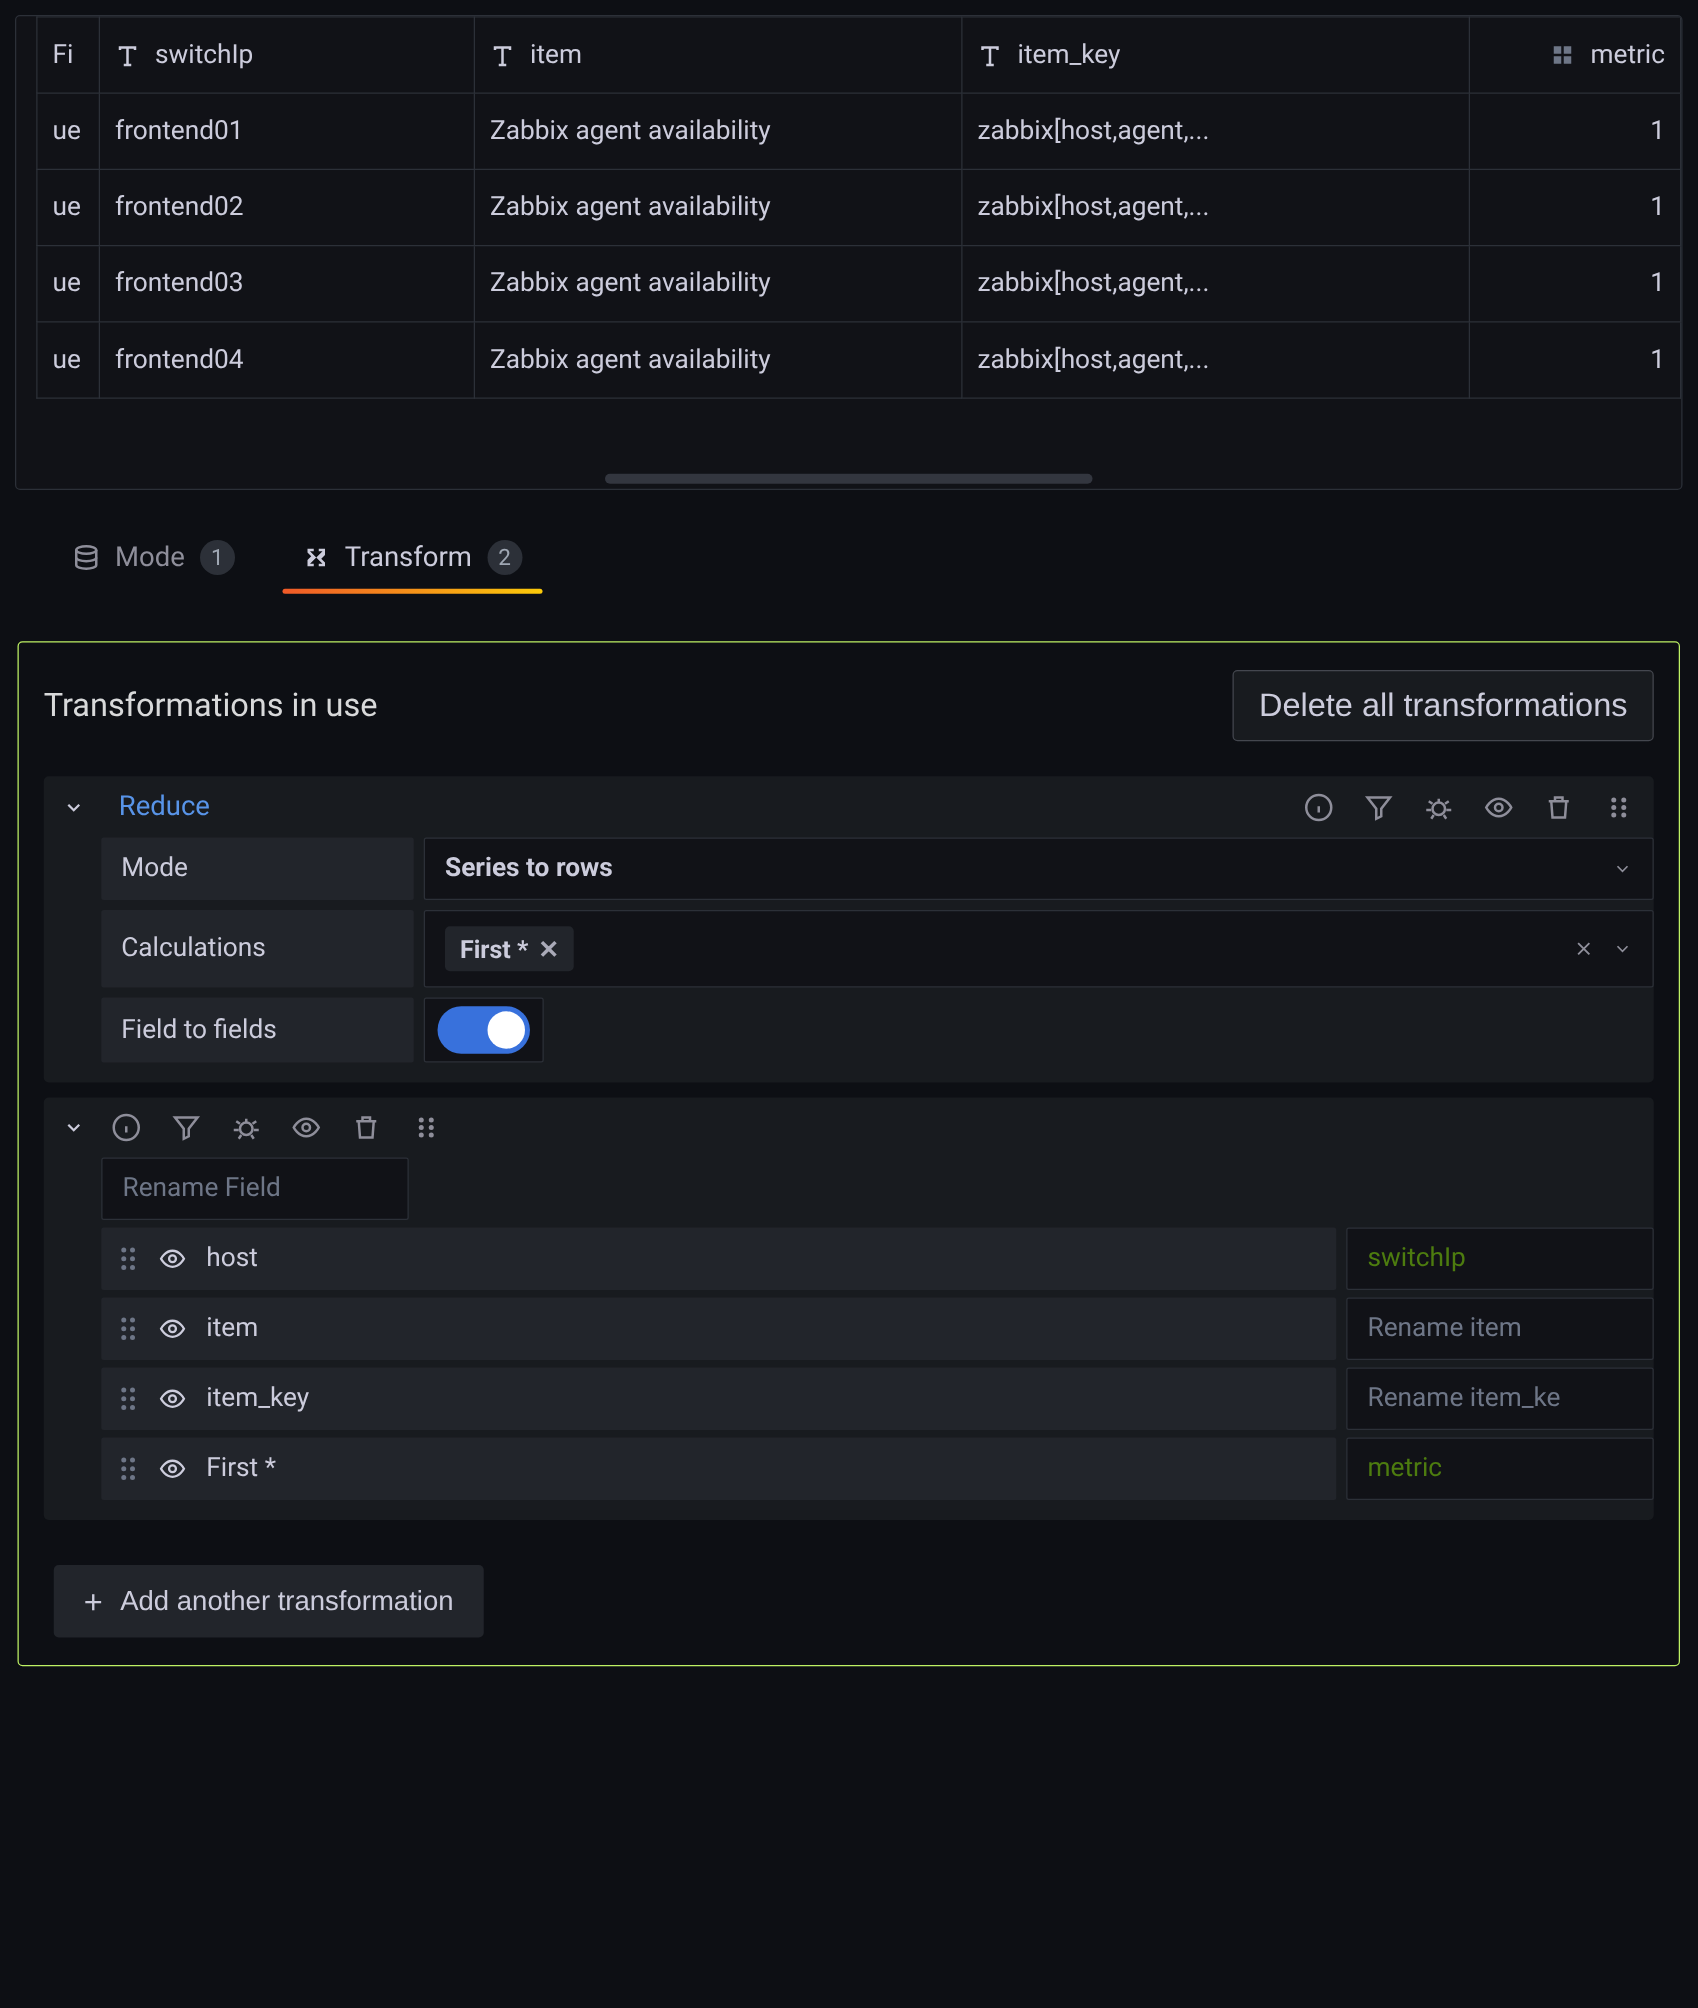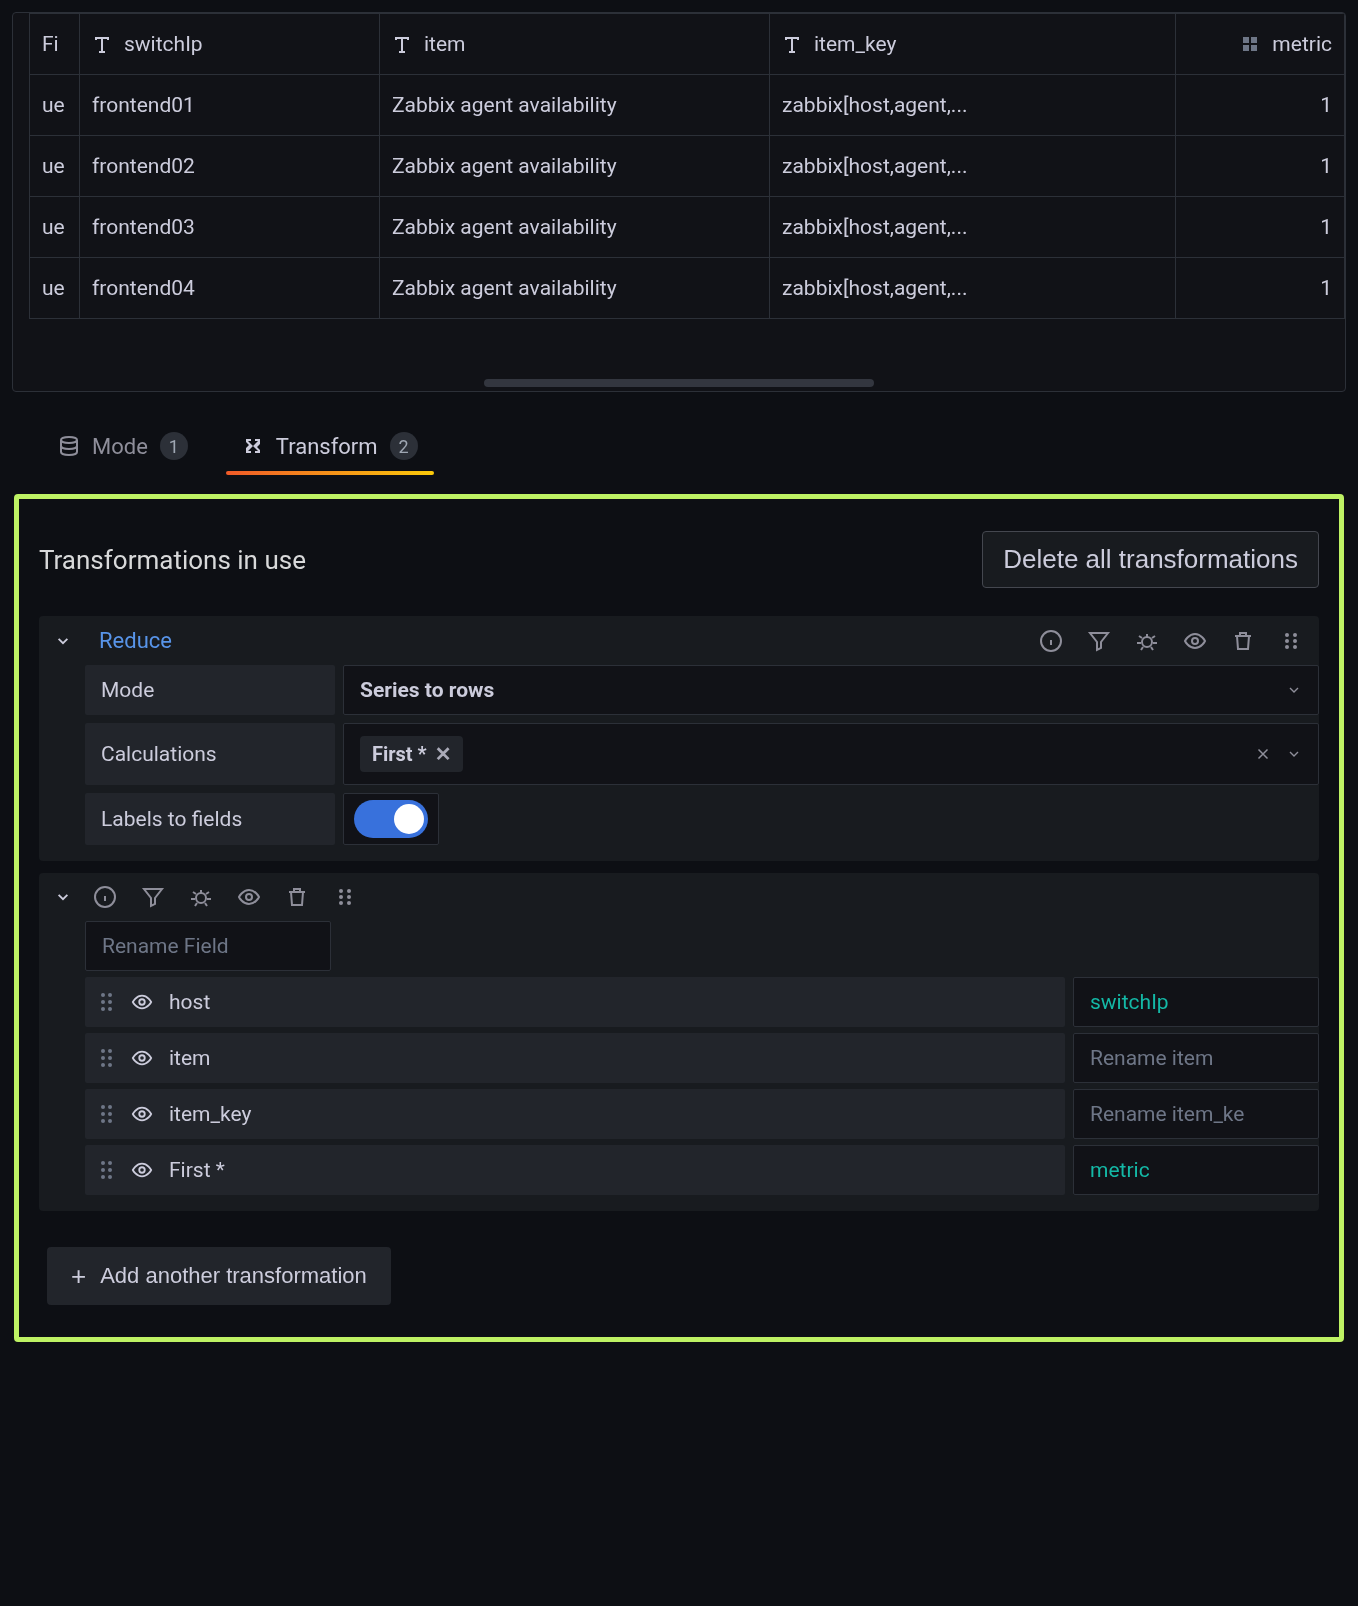--- a/index.html
+++ b/index.html
@@ -87,24 +87,24 @@
   border-radius: 14px;
   min-width: 28px;
   height: 28px;
   display: inline-flex;
   align-items: center;
   justify-content: center;
   font-size: 18px;
   padding: 0 8px;
 }
 .section {
-  margin: 20px 14px;
-  border: 5px solid #bef264;
+  margin: 39px 14px;
+  border: 1px solid #bef264;
   border-radius: 4px;
-  padding: 32px 20px;
+  padding: 22px 20px;
 }
 .section-header {
   display: flex;
   justify-content: space-between;
   align-items: center;
   margin-bottom: 28px;
 }
 .section-title { font-size: 26px; color: #d8d9da; }
 .btn {
   background: #181b1f;
@@ -142,21 +142,21 @@
 .chip { background:#22252b; padding: 6px 12px; border-radius:4px; font-size:20px; display:inline-flex; gap:8px; align-items:center;}
 .chip-x { cursor:pointer; opacity:0.8;}
 .select-controls { display:flex; gap:14px; align-items:center; color:#8e8e9a;}
 .toggle-wrap { width: 74px; height: 38px; background:#3871dc; border-radius: 20px; position: relative; margin: 6px 10px;}
 .toggle-knob { width: 30px; height: 30px; background:#fff; border-radius:50%; position:absolute; top:4px; right:4px;}
 .org-row { display:flex; align-items:stretch; padding: 0 0 6px 46px; gap:8px;}
 .org-name { flex:1; background:#22252b; border-radius:2px; display:flex; align-items:center; gap:16px; padding: 12px 16px; font-size:21px;}
 .grip-small { width:14px; display:grid; grid-template-columns:repeat(2,4px); grid-template-rows:repeat(3,4px); gap:3px;}
 .grip-small span { background:#6e7687; border-radius:50%;}
 .eye-icon { width:22px; height:22px; stroke:#ccccdc; fill:none; stroke-width:2;}
-.org-input { width: 246px; background:#111217; border:1px solid #2c3038; border-radius:2px; padding:12px 16px; font-size:21px; color:#14b8a6; font-family:inherit;}
+.org-input { width: 246px; background:#111217; border:1px solid #2c3038; border-radius:2px; padding:12px 16px; font-size:21px; color:#4d7c0f; font-family:inherit;}
 .org-input::placeholder { color:#6e7687; }
 .add-btn { display:inline-flex; align-items:center; gap:14px; background:#22252b; border:none; color:#ccccdc; padding:16px 24px; font-size:22px; border-radius:4px; cursor:pointer; margin: 24px 0 0 8px;}
 .plus { font-size:26px; line-height:1;}
 </style>
 </head>
 <body>
 
 <svg width="0" height="0" style="position:absolute">
   <defs>
     <g id="i-text">
@@ -358,21 +358,21 @@
           <svg width="18" height="18" viewBox="0 0 24 24" stroke="#8e8e9a" fill="none" stroke-width="2">
               <use href="#i-x"></use>
             </svg>
           <svg width="16" height="16" viewBox="0 0 24 24" stroke="#8e8e9a" fill="none" stroke-width="2">
               <use href="#i-sm-chev"></use>
             </svg>
         </span>
       </div>
     </div>
     <div class="form-row" style="padding-bottom:16px">
-      <div class="label-cell">Labels to fields</div>
+      <div class="label-cell">Field to fields</div>
       <div style="background:#111217;border:1px solid #2c3038;border-radius:2px;display:flex;align-items:center;">
         <div class="toggle-wrap">
           <div class="toggle-knob"></div>
         </div>
       </div>
     </div>
   </div>
 
   
   <div class="xform">

